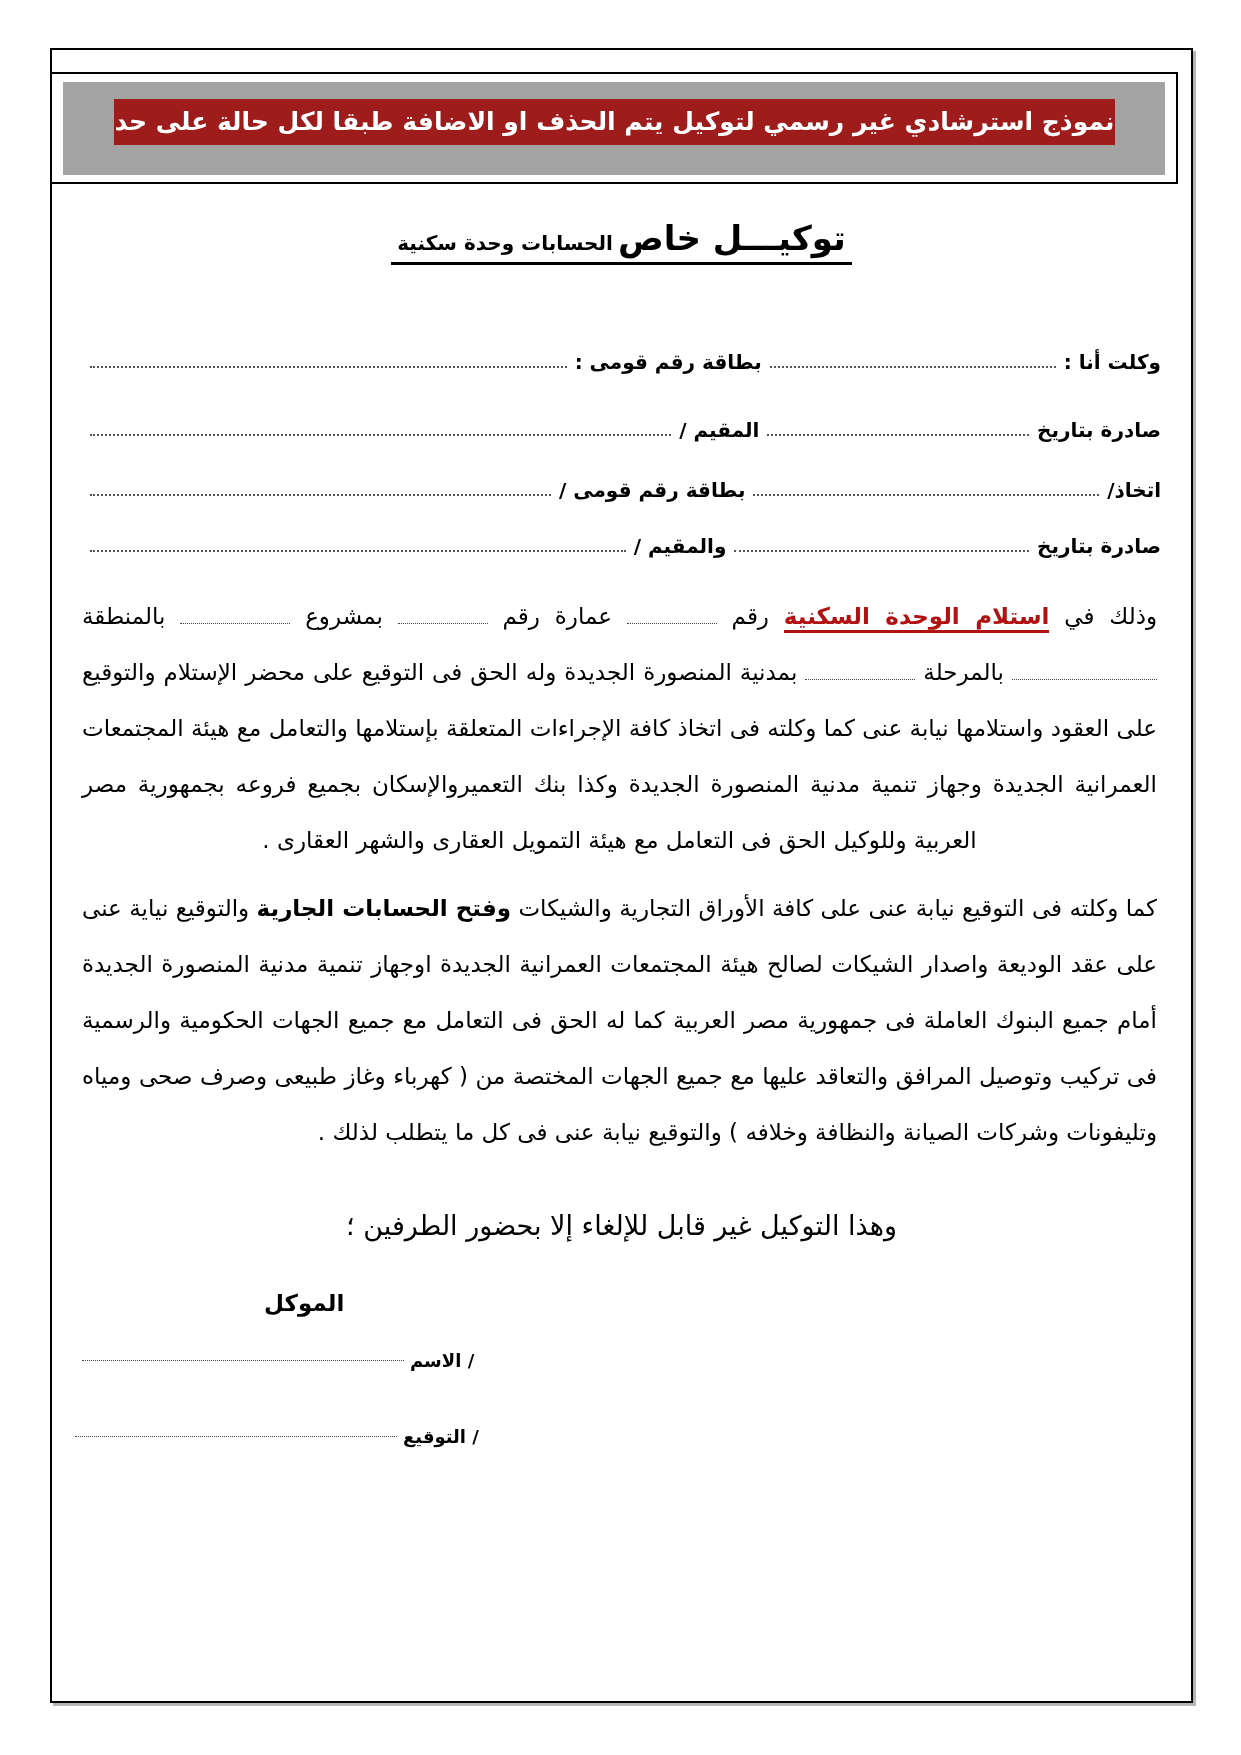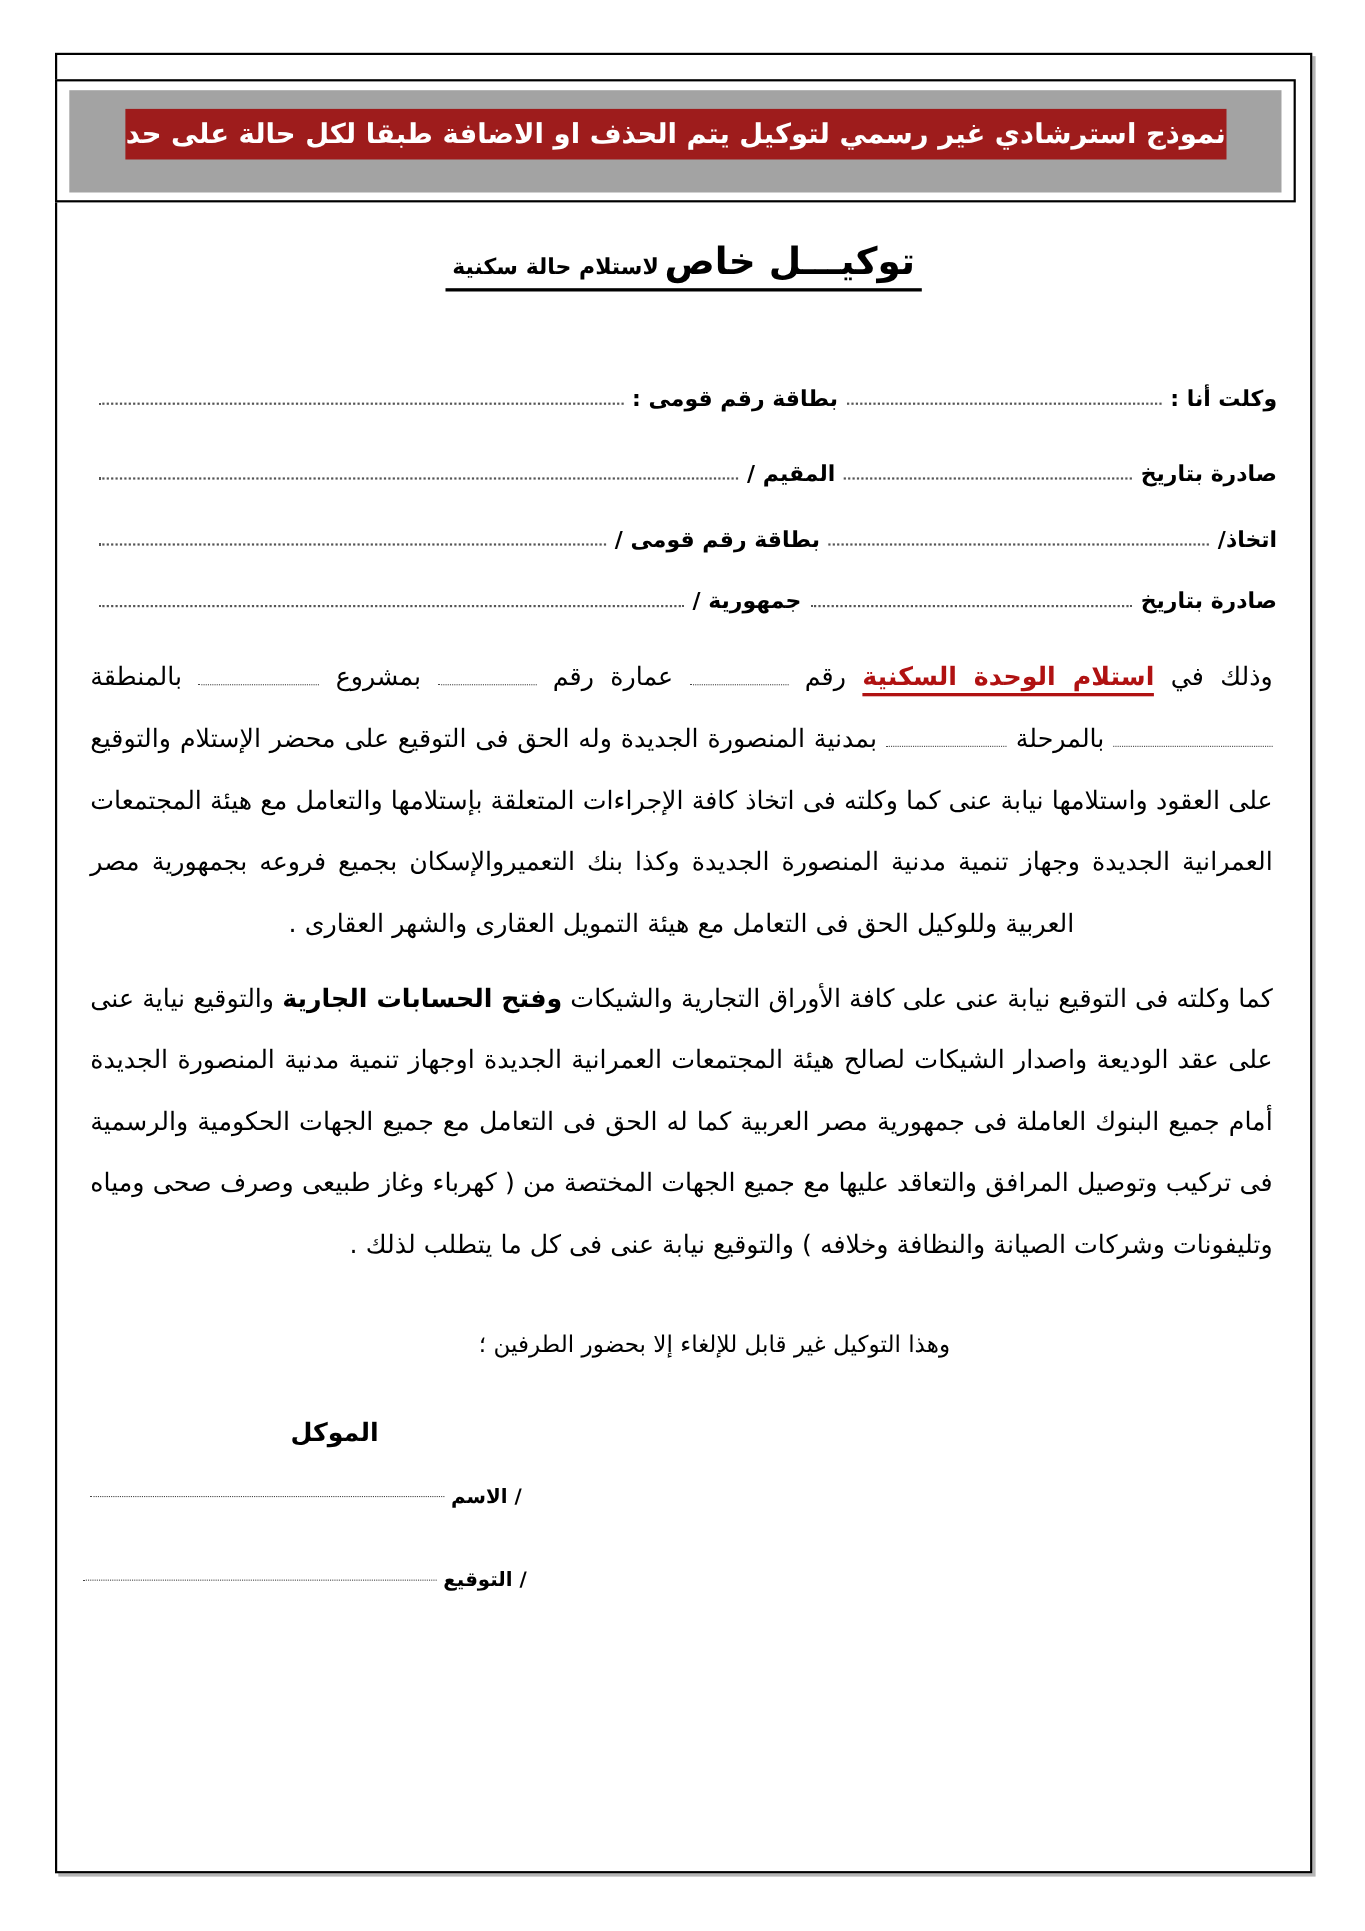--- a/index.html
+++ b/index.html
@@ -73,21 +73,21 @@
   .blank{
     display:inline-block;border-bottom:1.5px dotted #444;height:0.85em;
     vertical-align:baseline;
   }
   .closing{
     position:absolute;top:1105px;left:0;width:100%;
     text-align:center;font-size:22px;
   }
   .irrevocable{
     position:absolute;top:1160px;left:0;width:100%;
-    text-align:center;font-size:21px;padding-left:28px;
+    text-align:center;font-size:27px;
   }
   .muwakkil{
     position:absolute;top:1240px;left:212px;
     font-size:23px;font-weight:bold;
   }
   .sig-row{
     position:absolute;display:flex;direction:ltr;align-items:center;
     font-size:18px;font-weight:bold;
   }
   .sig-row .leader{
@@ -104,21 +104,21 @@
   <div class="header-box">
     <div class="gray-band" style="background: rgb(163, 163, 163);">
       <div class="red-banner" style="background: rgb(158, 28, 28); color: rgb(255, 255, 255);">نموذج استرشادي غير رسمي  لتوكيل يتم الحذف او الاضافة طبقا لكل حالة على حدة</div>
     </div>
   </div>
 
 
   <div class="title-wrap">
     <span class="title-inner">
       <span class="title-main">توكيـــل خاص</span>
-      <span class="title-sub">لاستلام حالة سكنية</span>
+      <span class="title-sub">الحسابات وحدة سكنية</span>
     </span>
   </div>
 
   <div class="frow row1">
     <span>وكلت أنا :</span>
     <span class="leader lA"></span>
     <span>بطاقة رقم قومى :</span>
     <span class="leader lB"></span>
   </div>
 
@@ -132,21 +132,21 @@
   <div class="frow row3">
     <span>اتخاذ/</span>
     <span class="leader lA"></span>
     <span>بطاقة رقم قومى /</span>
     <span class="leader lB"></span>
   </div>
 
   <div class="frow row4">
     <span>صادرة بتاريخ</span>
     <span class="leader lA"></span>
-    <span>جمهورية /</span>
+    <span>والمقيم /</span>
     <span class="leader lB"></span>
   </div>
 
   <div class="para para1"><span>وذلك في </span><span class="seg-red" style="color: rgb(176, 18, 18); border-bottom-color: rgb(176, 18, 18);">استلام الوحدة السكنية</span><span> رقم </span><span class="blank" style="width: 90px;"></span><span> عمارة رقم </span><span class="blank" style="width: 90px;"></span><span> بمشروع </span><span class="blank" style="width: 110px;"></span><span> بالمنطقة </span><span class="blank" style="width: 145px;"></span><span> بالمرحلة </span><span class="blank" style="width: 110px;"></span><span> بمدنية المنصورة الجديدة  وله الحق فى التوقيع على محضر الإستلام والتوقيع على العقود واستلامها نيابة عنى كما وكلته فى اتخاذ كافة الإجراءات المتعلقة بإستلامها والتعامل مع  هيئة المجتمعات العمرانية الجديدة وجهاز تنمية مدنية المنصورة الجديدة  وكذا بنك التعميروالإسكان  بجميع فروعه بجمهورية مصر العربية وللوكيل الحق فى التعامل مع هيئة التمويل العقارى والشهر العقارى .</span></div>
 
   <div class="para para2"><span>كما وكلته فى التوقيع نيابة عنى على كافة الأوراق التجارية والشيكات </span><span class="seg-bold">وفتح الحسابات الجارية</span><span> والتوقيع نياية عنى على عقد الوديعة واصدار الشيكات لصالح  هيئة المجتمعات العمرانية الجديدة اوجهاز تنمية مدنية المنصورة الجديدة أمام جميع البنوك العاملة فى جمهورية مصر العربية كما له الحق فى التعامل مع جميع الجهات الحكومية والرسمية فى تركيب وتوصيل المرافق والتعاقد عليها مع جميع الجهات المختصة من ( كهرباء وغاز طبيعى وصرف صحى ومياه وتليفونات وشركات الصيانة والنظافة وخلافه ) والتوقيع نيابة عنى فى كل ما يتطلب لذلك .</span></div>
 
 
   <div class="irrevocable">وهذا التوكيل غير قابل للإلغاء إلا بحضور الطرفين ؛</div>
 

